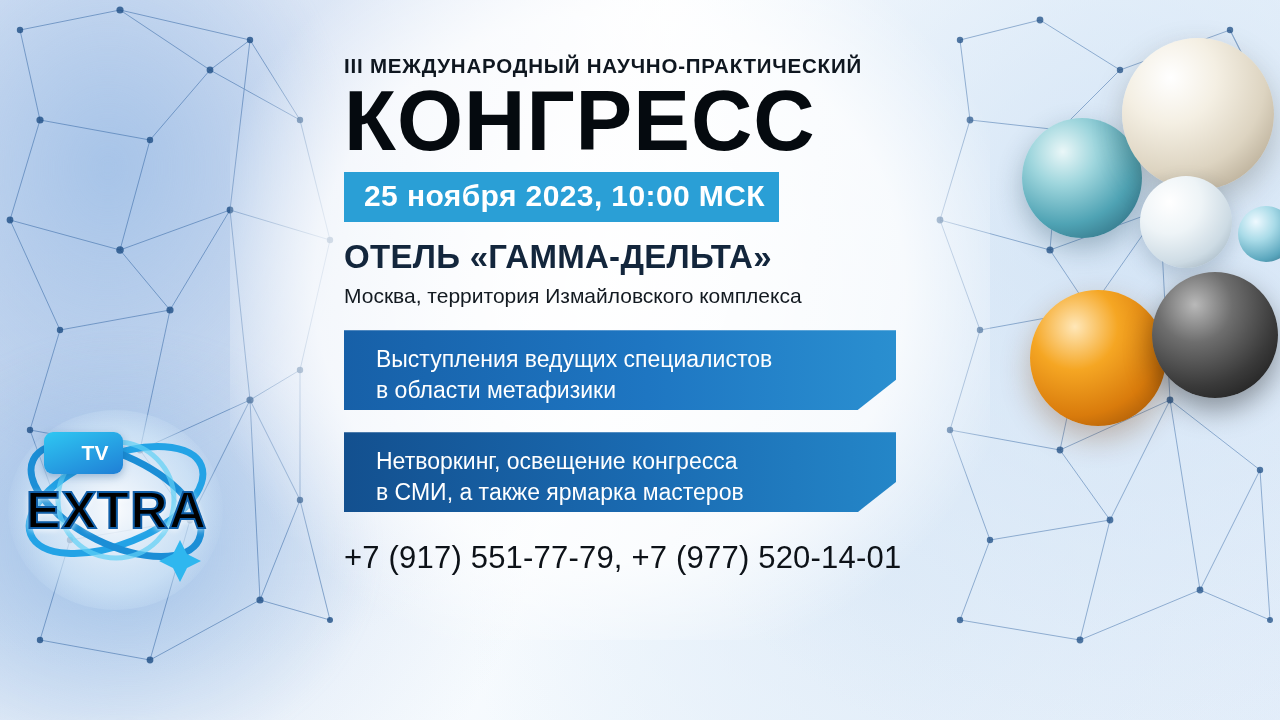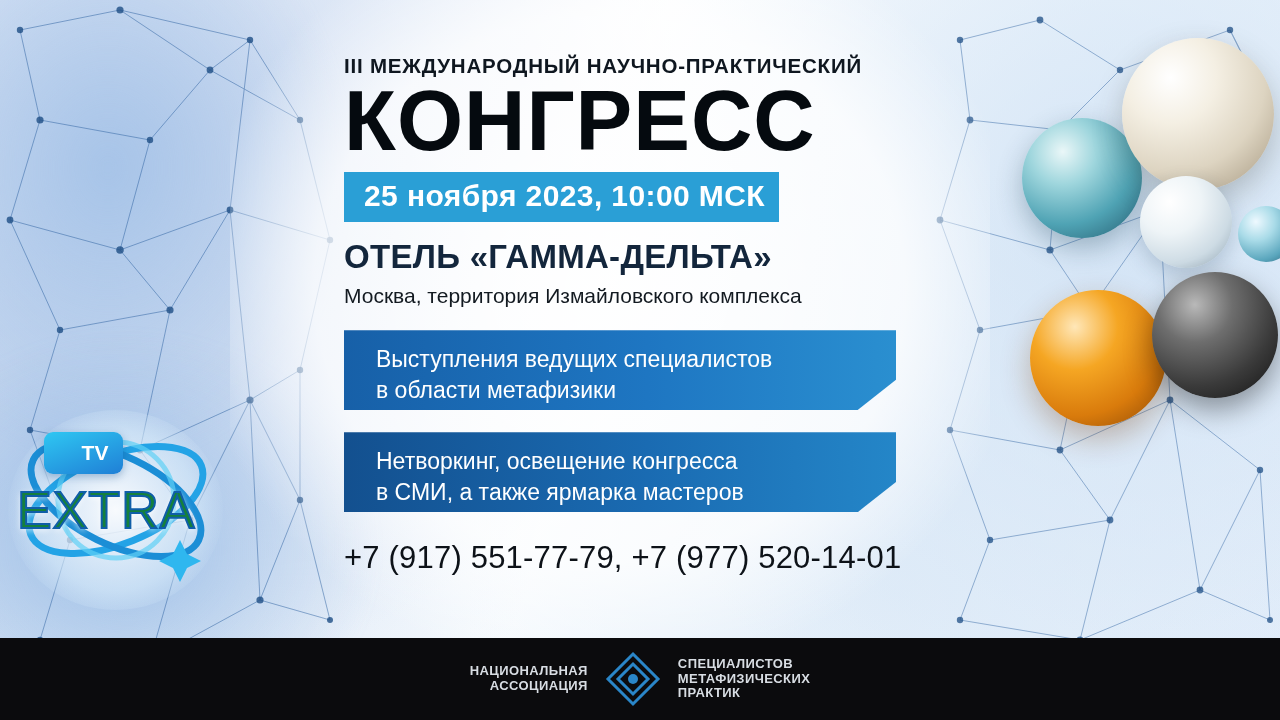--- a/index.html
+++ b/index.html
@@ -177,25 +177,25 @@
     background: linear-gradient(160deg, #2fc7f2 0%, #1f7fd6 100%);
     color: #fff;
     font-weight: bold;
     font-size: 21px;
     display: flex; align-items: center; justify-content: center;
     box-shadow: 0 3px 8px rgba(20,80,140,0.35);
     padding-left: 23px;
   }
   .extra-text {
     position: absolute;
-    left: 9px; top: 70px;
-    font-weight: normal;
+    left: 18px; top: 70px;
+    font-weight: bold;
     font-size: 52px;
     letter-spacing: 1px;
-    color: #15803d;
+    color: #000000;
     -webkit-text-stroke: 2px #0f5ea8;
     text-shadow: 0 2px 6px rgba(255,255,255,0.9);
   }
   .live-text {
     position: absolute;
     left: 14px; top: 186px;
     width: 200px;
     text-align: center;
     font-weight: bold;
     font-size: 37px;
@@ -381,33 +381,14 @@
     <svg class="logo-atom" width="212" height="182" viewBox="0 0 212 182">
       <ellipse cx="104" cy="88" rx="92" ry="44" fill="none" stroke="#23a3e6" stroke-width="7" transform="rotate(-22 104 88)"></ellipse>
       <ellipse cx="104" cy="88" rx="92" ry="44" fill="none" stroke="#1b8ed6" stroke-width="7" transform="rotate(26 104 88)"></ellipse>
       <ellipse cx="104" cy="88" rx="58" ry="58" fill="none" stroke="#5fd0f5" stroke-width="5" opacity="0.7"></ellipse>
       <path d="M168 128 l7 14 14 7 -14 7 -7 14 -7 -14 -14 -7 14 -7 z" fill="#2fb7ef"></path>
     </svg>
     <div class="tv-badge">TV</div>
     <div class="extra-text">EXTRA</div>
   </div>
 
-  <div class="bottom-bar">
-    <div class="bottom-inner">
-      <div class="assoc-left">
-        <div>НАЦИОНАЛЬНАЯ</div>
-        <div>АССОЦИАЦИЯ</div>
-      </div>
-      <svg class="assoc-mark" viewBox="0 0 62 58">
-        <path d="M31 4 L56 29 L31 54 L6 29 Z" fill="none" stroke="#2a86c8" stroke-width="3"></path>
-        <path d="M31 14 L46 29 L31 44 L16 29 Z" fill="none" stroke="#2a86c8" stroke-width="3"></path>
-        <circle cx="31" cy="29" r="5" fill="#2a86c8"></circle>
-      </svg>
-      <div class="assoc-right">
-        <div>СПЕЦИАЛИСТОВ</div>
-        <div>МЕТАФИЗИЧЕСКИХ</div>
-        <div>ПРАКТИК</div>
-      </div>
-    </div>
-    <div class="bar-left-mask"></div>
-  </div>
 
 </div>
 
 </body></html>

